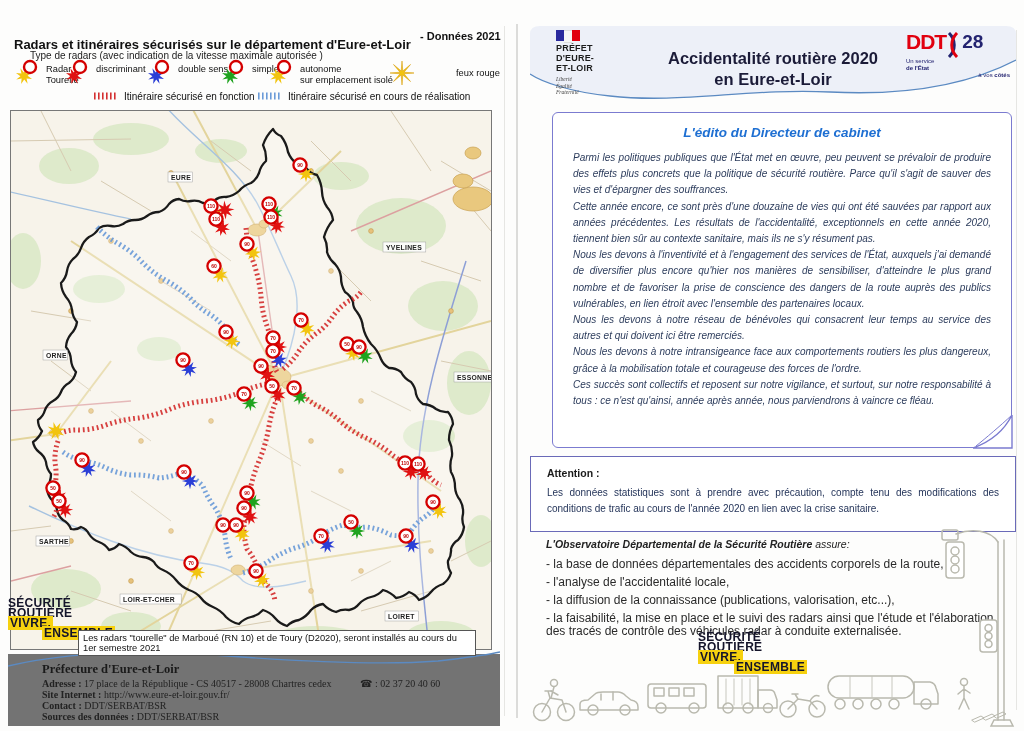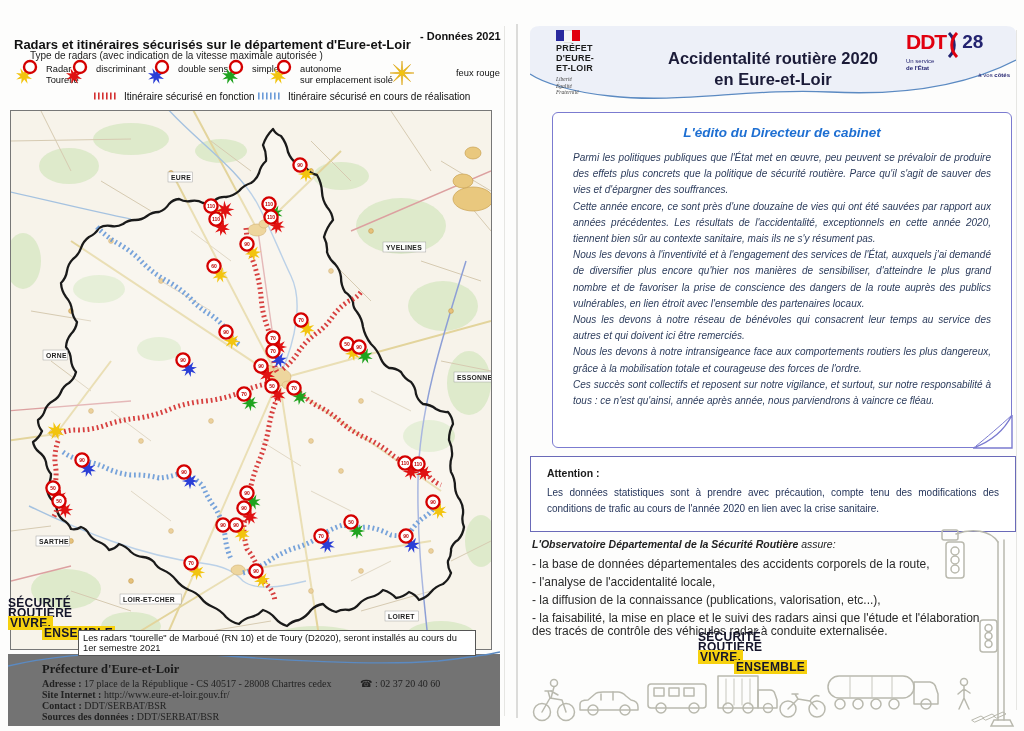--- a/index.html
+++ b/index.html
@@ -58,21 +58,21 @@
   .rp-edito{position:absolute;left:32px;top:112px;width:458px;height:334px;border:1.6px solid #7b7bd0;border-radius:6px;background:#fff;}
   .ed-title{margin-top:12px;text-align:center;font-size:13.5px;font-weight:bold;font-style:italic;color:#1e6fd2;}
   .ed-body{margin:10px 20px 0 20px;font-size:10px;font-style:italic;color:#2c3c5c;line-height:16.2px;text-align:justify;}
   .ed-body p{margin:0;}
   .page-curl{position:absolute;right:-2px;bottom:-2px;}
 
   .rp-attention{position:absolute;left:10px;top:456px;width:484px;height:74px;border:1.4px solid #6a6ab8;background:#fff;}
   .att-title{position:absolute;left:16px;top:10px;font-size:10.5px;font-weight:bold;color:#1a1a1a;}
   .att-text{position:absolute;left:16px;top:28px;width:452px;font-size:10px;color:#25355a;text-align:justify;line-height:16px;}
 
-  .rp-obs{position:absolute;left:12px;top:538px;width:452px;}
+  .rp-obs{position:absolute;left:26px;top:538px;width:452px;}
   .obs-head{font-size:10.5px;color:#222;}
   .obs-head .emph{font-weight:bold;font-style:italic;}
   .obs-head .rest{font-style:italic;}
   .obs-bullets{margin-top:8px;}
   .obs-bullets div{font-size:12px;color:#2a2a2a;line-height:13px;margin-bottom:5px;}
 
   .rp-secu{position:absolute;left:178px;top:632px;width:100px;z-index:3;}
   .rp-secu .secu-logo{text-align:left;}
   .rp-secu .l3{margin-left:36px;}
   .rp-vehicles{position:absolute;left:8px;top:650px;width:486px;height:78px;}

